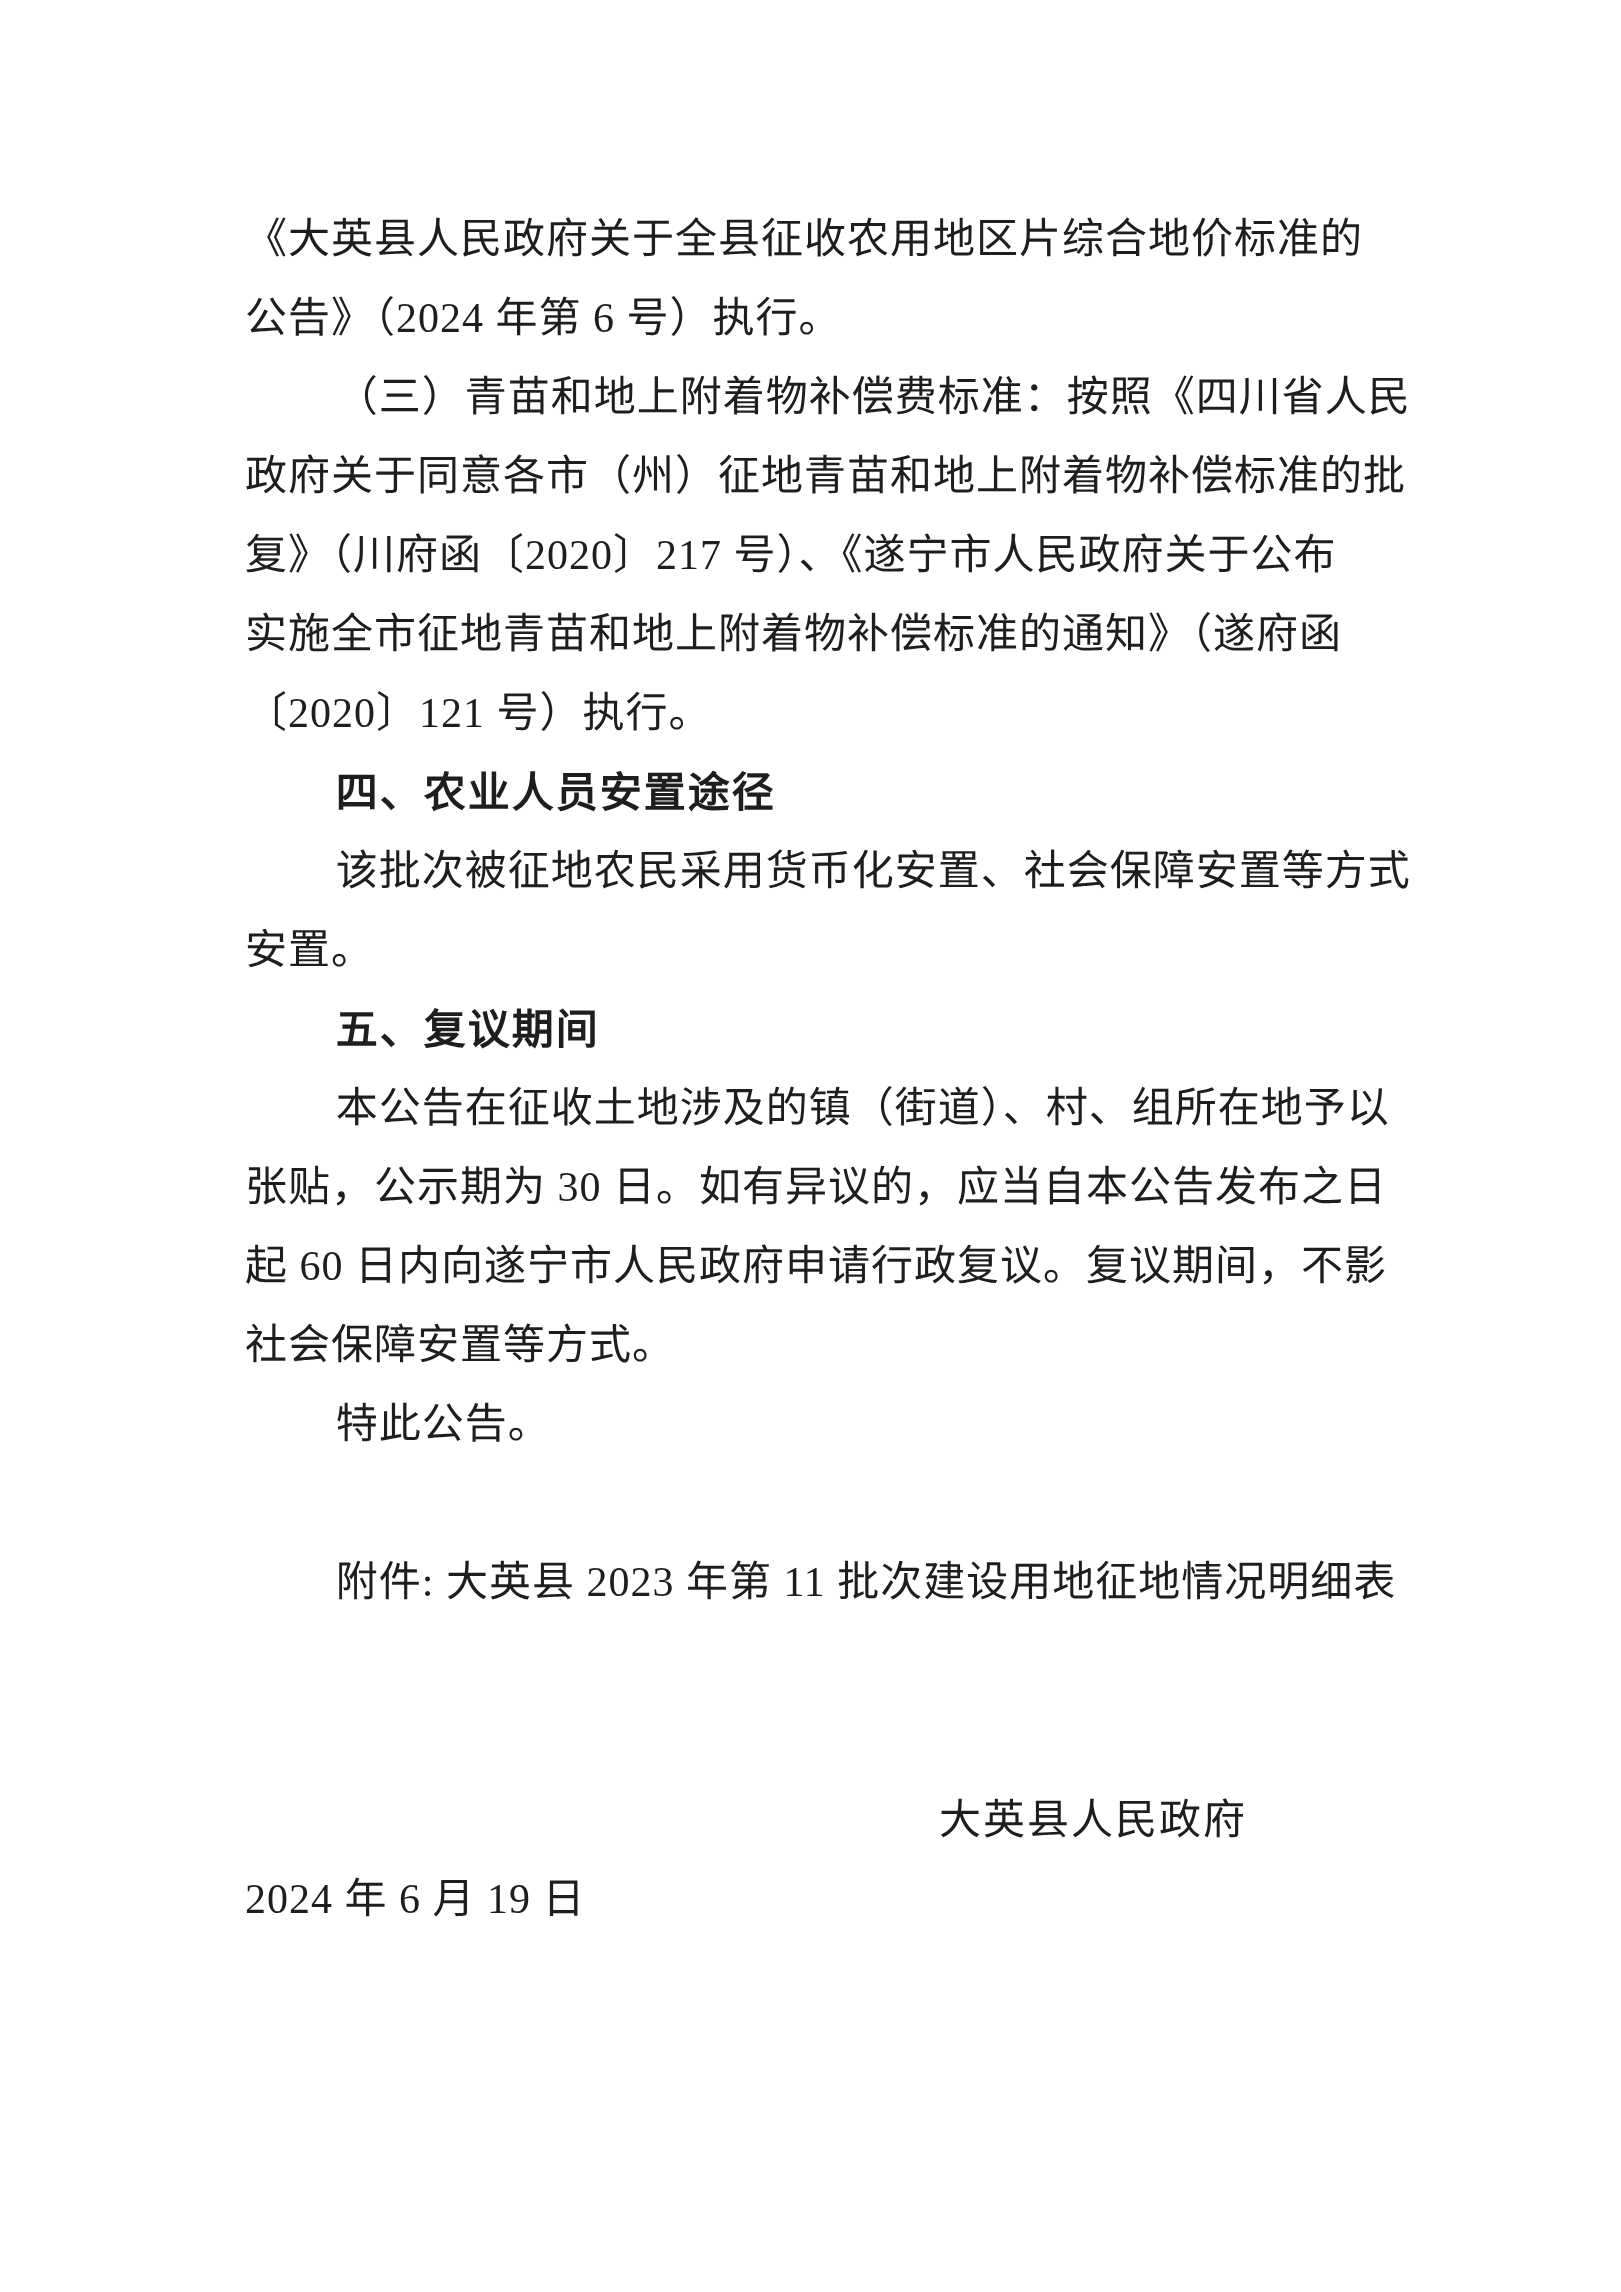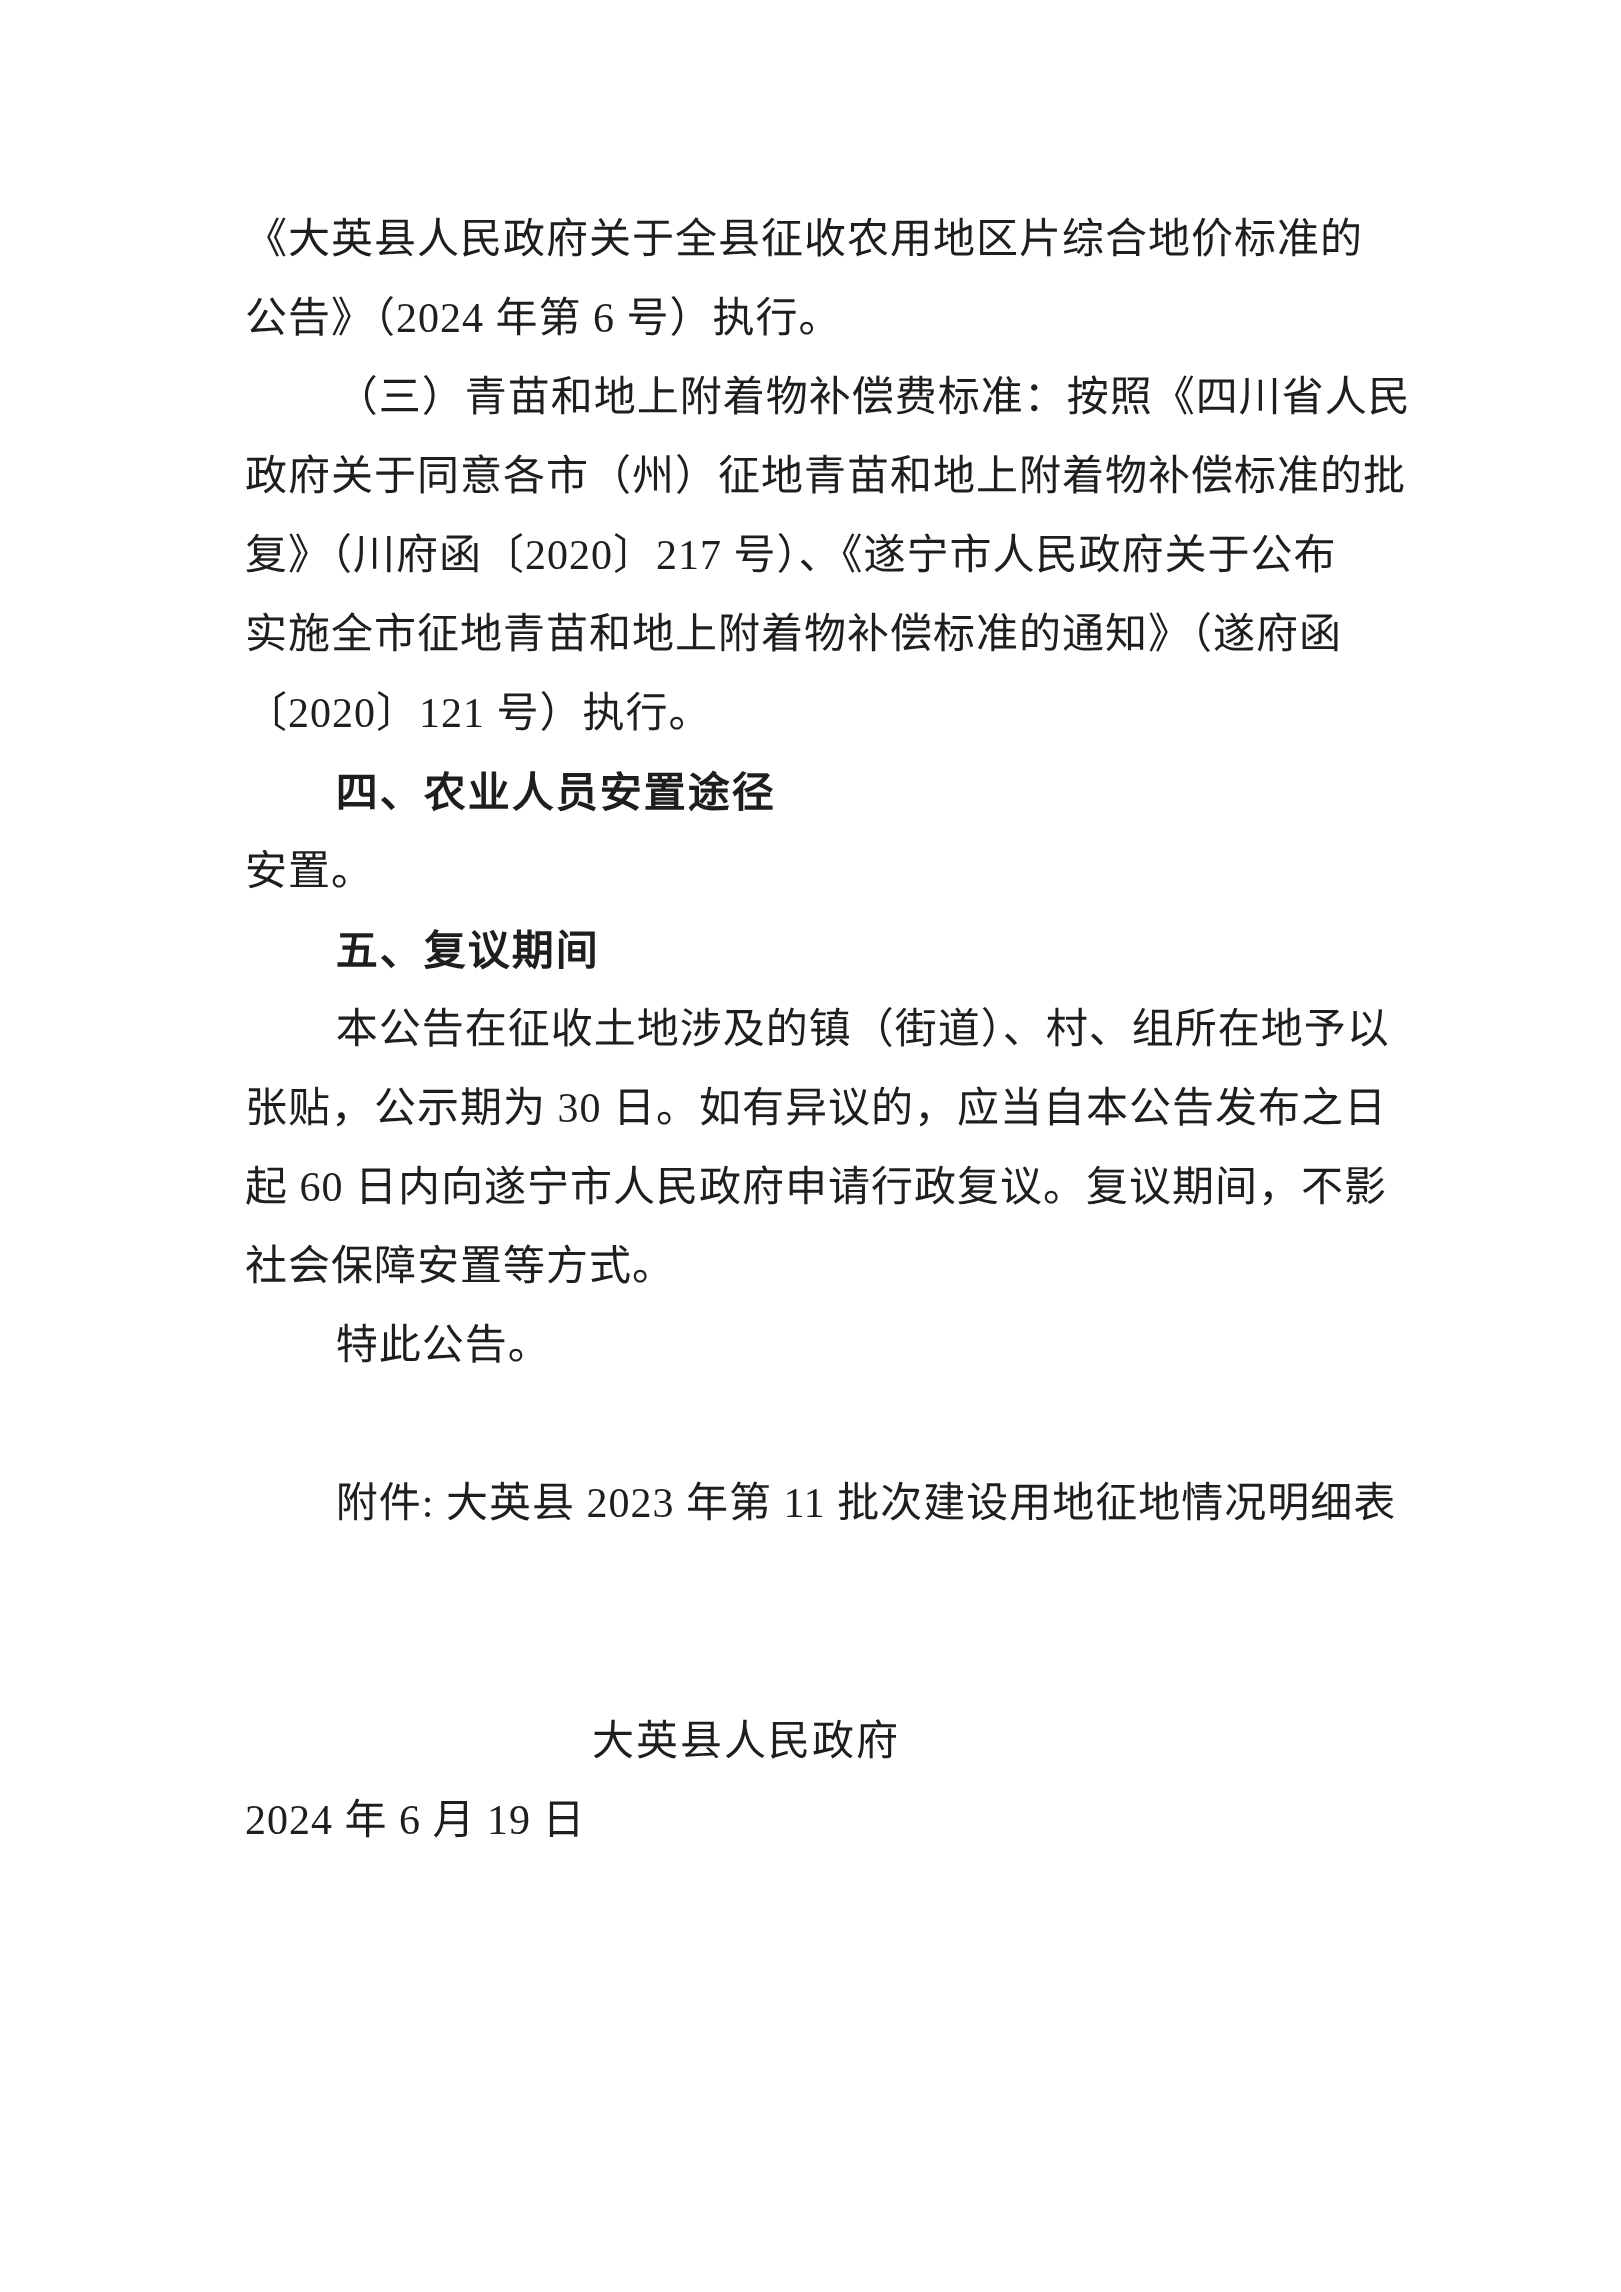--- a/index.html
+++ b/index.html
@@ -35,41 +35,42 @@
   .hd {
     font-family: "Liberation Sans", "DejaVu Sans", sans-serif;
     font-weight: 700;
     letter-spacing: 2px;
   }
   
   .gap1 { margin-top: 79px; }
   .gap2 { margin-top: 159px; }
   
   .sig-org {
-    text-align: center;
+    text-align: right;
     padding-right: 139px;
     letter-spacing: 2px;
   }
   .sig-date {
     text-align: left;
     padding-right: 124px;
   }
 </style>
 </head>
 <body>
 
 <main class="page">
   <p class="ln">《大英县人民政府关于全县征收农用地区片综合地价标准的</p>
   <p class="ln">公告》（2024 年第 6 号）执行。</p>
   <p class="ln ind">（三）青苗和地上附着物补偿费标准：按照《四川省人民</p>
   <p class="ln">政府关于同意各市（州）征地青苗和地上附着物补偿标准的批</p>
   <p class="ln">复》（川府函〔2020〕217 号）、《遂宁市人民政府关于公布</p>
   <p class="ln">实施全市征地青苗和地上附着物补偿标准的通知》（遂府函</p>
   <p class="ln">〔2020〕121 号）执行。</p>
   <p class="ln ind hd">四、农业人员安置途径</p>
+  <p class="ln ind">该批次被征地农民采用货币化安置、社会保障安置等方式</p>
   <p class="ln">安置。</p>
   <p class="ln ind hd">五、复议期间</p>
   <p class="ln ind">本公告在征收土地涉及的镇（街道）、村、组所在地予以</p>
   <p class="ln">张贴，公示期为 30 日。如有异议的，应当自本公告发布之日</p>
   <p class="ln">起 60 日内向遂宁市人民政府申请行政复议。复议期间，不影</p>
   <p class="ln">社会保障安置等方式。</p>
   <p class="ln ind">特此公告。</p>
   <p class="ln ind gap1">附件: 大英县 2023 年第 11 批次建设用地征地情况明细表</p>
   <p class="ln sig-org gap2">大英县人民政府</p>
   <p class="ln sig-date">2024 年 6 月 19 日</p>

